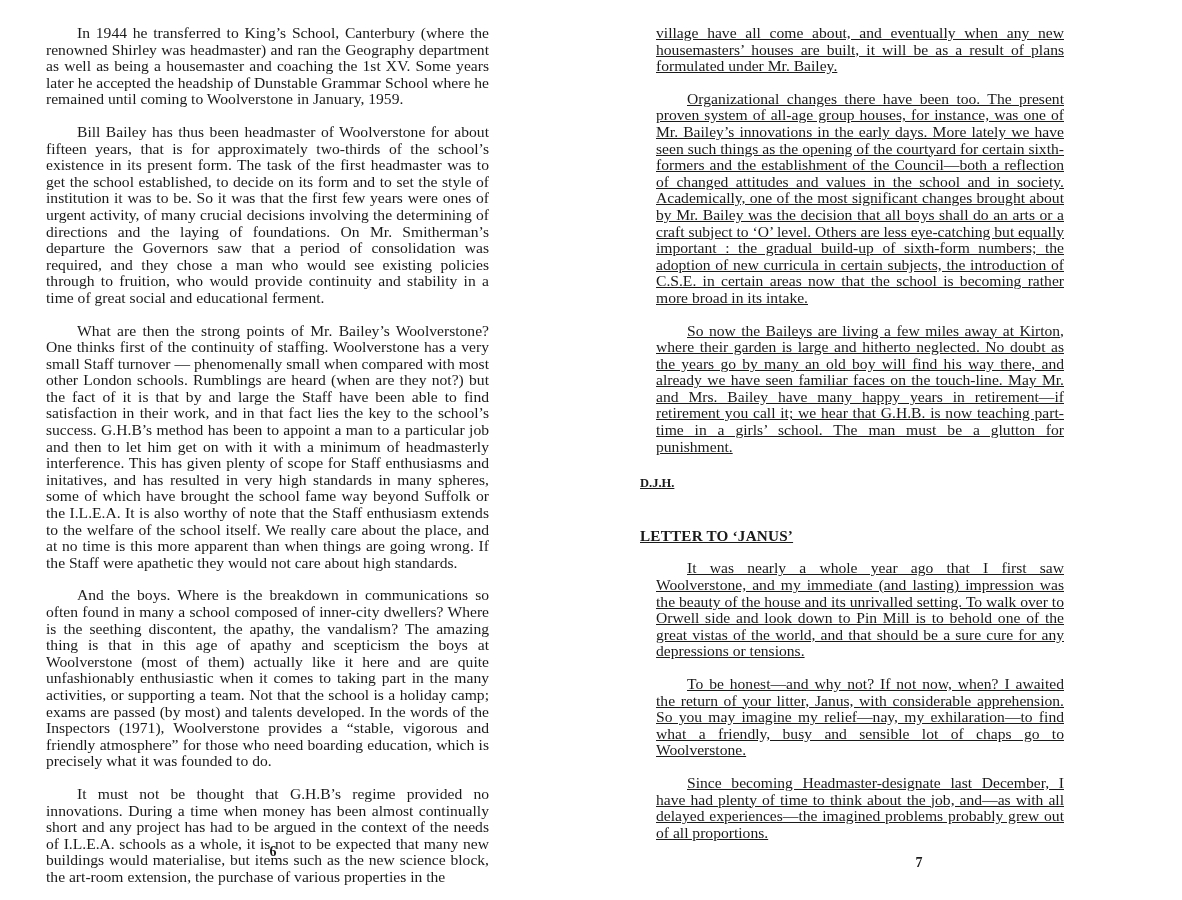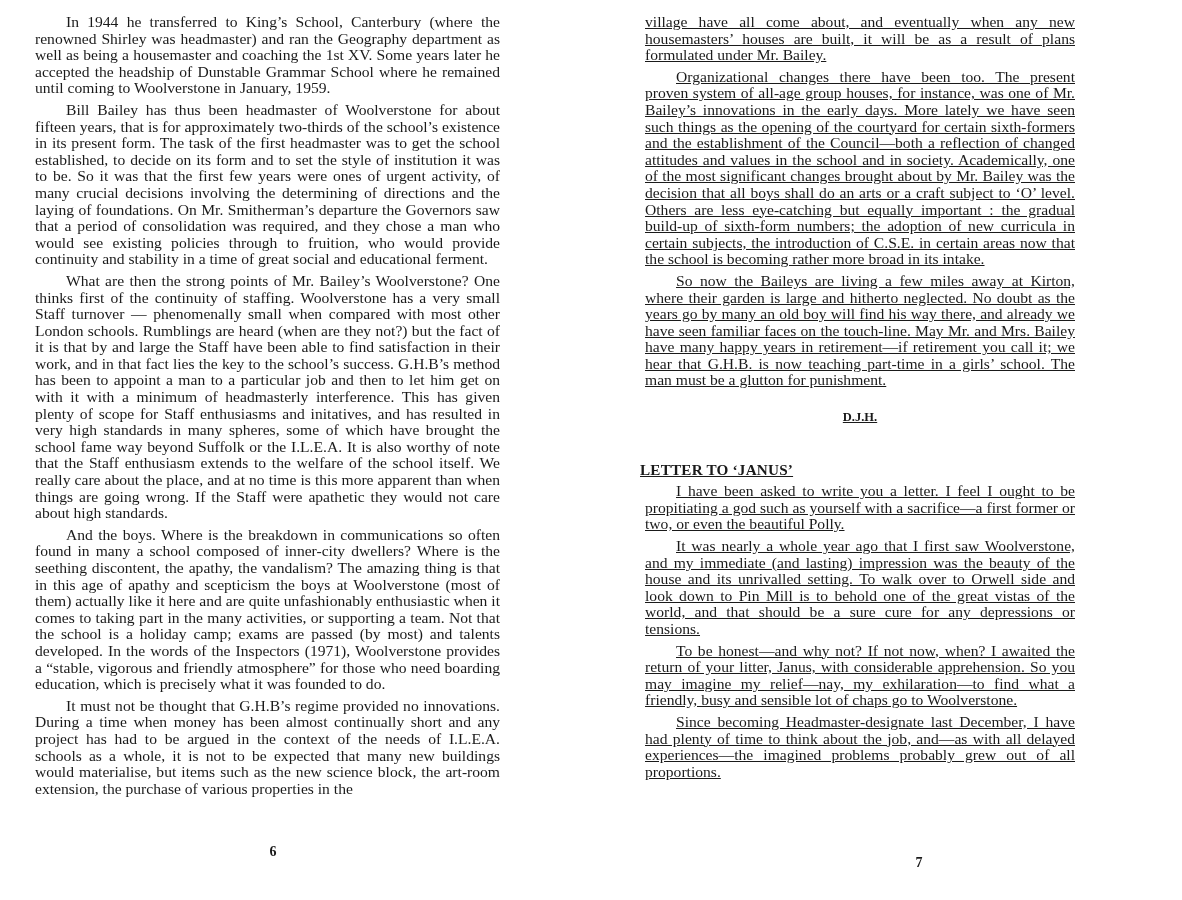--- a/index.html
+++ b/index.html
@@ -4,23 +4,23 @@
 <style>
   html, body { margin: 0; padding: 0; background: #ffffff; }
   body { width: 1182px; height: 900px; position: relative; overflow: hidden; color: #1a1a1a;
          font-family: "Liberation Serif", "DejaVu Serif", serif; }
   .page { position: absolute; top: 0; height: 900px; }
   .page.left { left: 0; width: 591px; }
   .page.right { left: 591px; width: 591px; }
   .col { position: absolute; font-size: 15.6px; line-height: 16.6px; text-align: justify; }
   .left .col { left: 30px; width: 475px; top: 9px; }
   .right .col { left: 49px; width: 440px; top: 9px; text-decoration: underline; }
-  .col p { margin: 5px; text-indent: 31px; }
+  .col p { margin: 16px; text-indent: 31px; }
   .col p.noindent { text-indent: 0; }
-  .sig { text-align: center; font-weight: bold; font-size: 12.5px; margin-top: 20px; }
+  .sig { text-align: left; font-weight: bold; font-size: 12.5px; margin-top: 20px; }
   .heading { font-weight: bold; font-size: 15.2px; margin-top: 36px; letter-spacing: 0.2px; }
   .folio { position: absolute; top: 844px; font-size: 14px; font-weight: bold; text-align: center; width: 20px; }
   .left .folio { left: 263px; }
   .right .folio { left: 318px; top: 855px; }
 </style>
 </head>
 <body>
 
 <div class="page left">
   <div class="col">
@@ -33,19 +33,18 @@
   <div class="folio">6</div>
 </div>
 
 <div class="page right">
   <div class="col">
     <p class="noindent">village have all come about, and eventually when any new housemasters’ houses are built, it will be as a result of plans formulated under Mr. Bailey.</p>
     <p>Organizational changes there have been too. The present proven system of all-age group houses, for instance, was one of Mr. Bailey’s innovations in the early days. More lately we have seen such things as the opening of the courtyard for certain sixth-formers and the establishment of the Council—both a reflection of changed attitudes and values in the school and in society. Academically, one of the most significant changes brought about by Mr. Bailey was the decision that all boys shall do an arts or a craft subject to ‘O’ level. Others are less eye-catching but equally important : the gradual build-up of sixth-form numbers; the adoption of new curricula in certain subjects, the introduction of C.S.E. in certain areas now that the school is becoming rather more broad in its intake.</p>
     <p>So now the Baileys are living a few miles away at Kirton, where their garden is large and hitherto neglected. No doubt as the years go by many an old boy will find his way there, and already we have seen familiar faces on the touch-line. May Mr. and Mrs. Bailey have many happy years in retirement—if retirement you call it; we hear that G.H.B. is now teaching part-time in a girls’ school. The man must be a glutton for punishment.</p>
     <div class="sig">D.J.H.</div>
     <div class="heading">LETTER TO ‘JANUS’</div>
-    <p>I have been asked to write you a letter. I feel I ought to be propitiating a god such as yourself with a sacrifice—a first former or two, or even the beautiful Polly.</p>
     <p>It was nearly a whole year ago that I first saw Woolverstone, and my immediate (and lasting) impression was the beauty of the house and its unrivalled setting. To walk over to Orwell side and look down to Pin Mill is to behold one of the great vistas of the world, and that should be a sure cure for any depressions or tensions.</p>
     <p>To be honest—and why not? If not now, when? I awaited the return of your litter, Janus, with considerable apprehension. So you may imagine my relief—nay, my exhilaration—to find what a friendly, busy and sensible lot of chaps go to Woolverstone.</p>
     <p>Since becoming Headmaster-designate last December, I have had plenty of time to think about the job, and—as with all delayed experiences—the imagined problems probably grew out of all proportions.</p>
   </div>
   <div class="folio">7</div>
 </div>
 
 </body></html>

